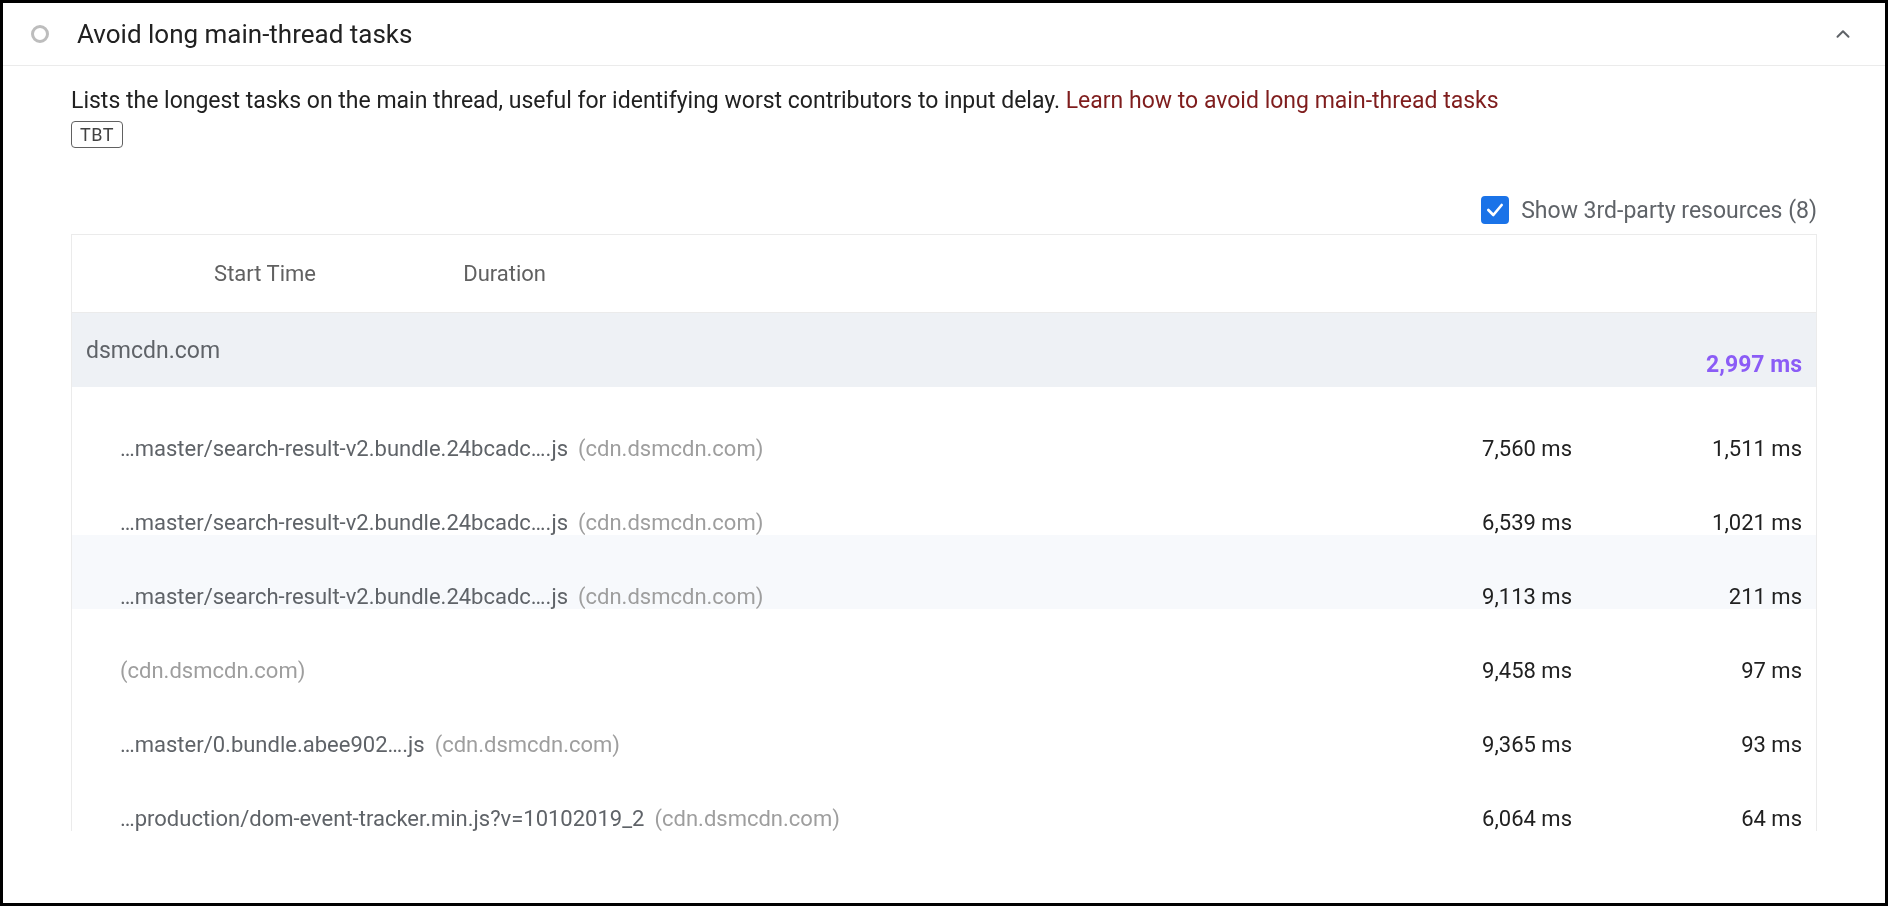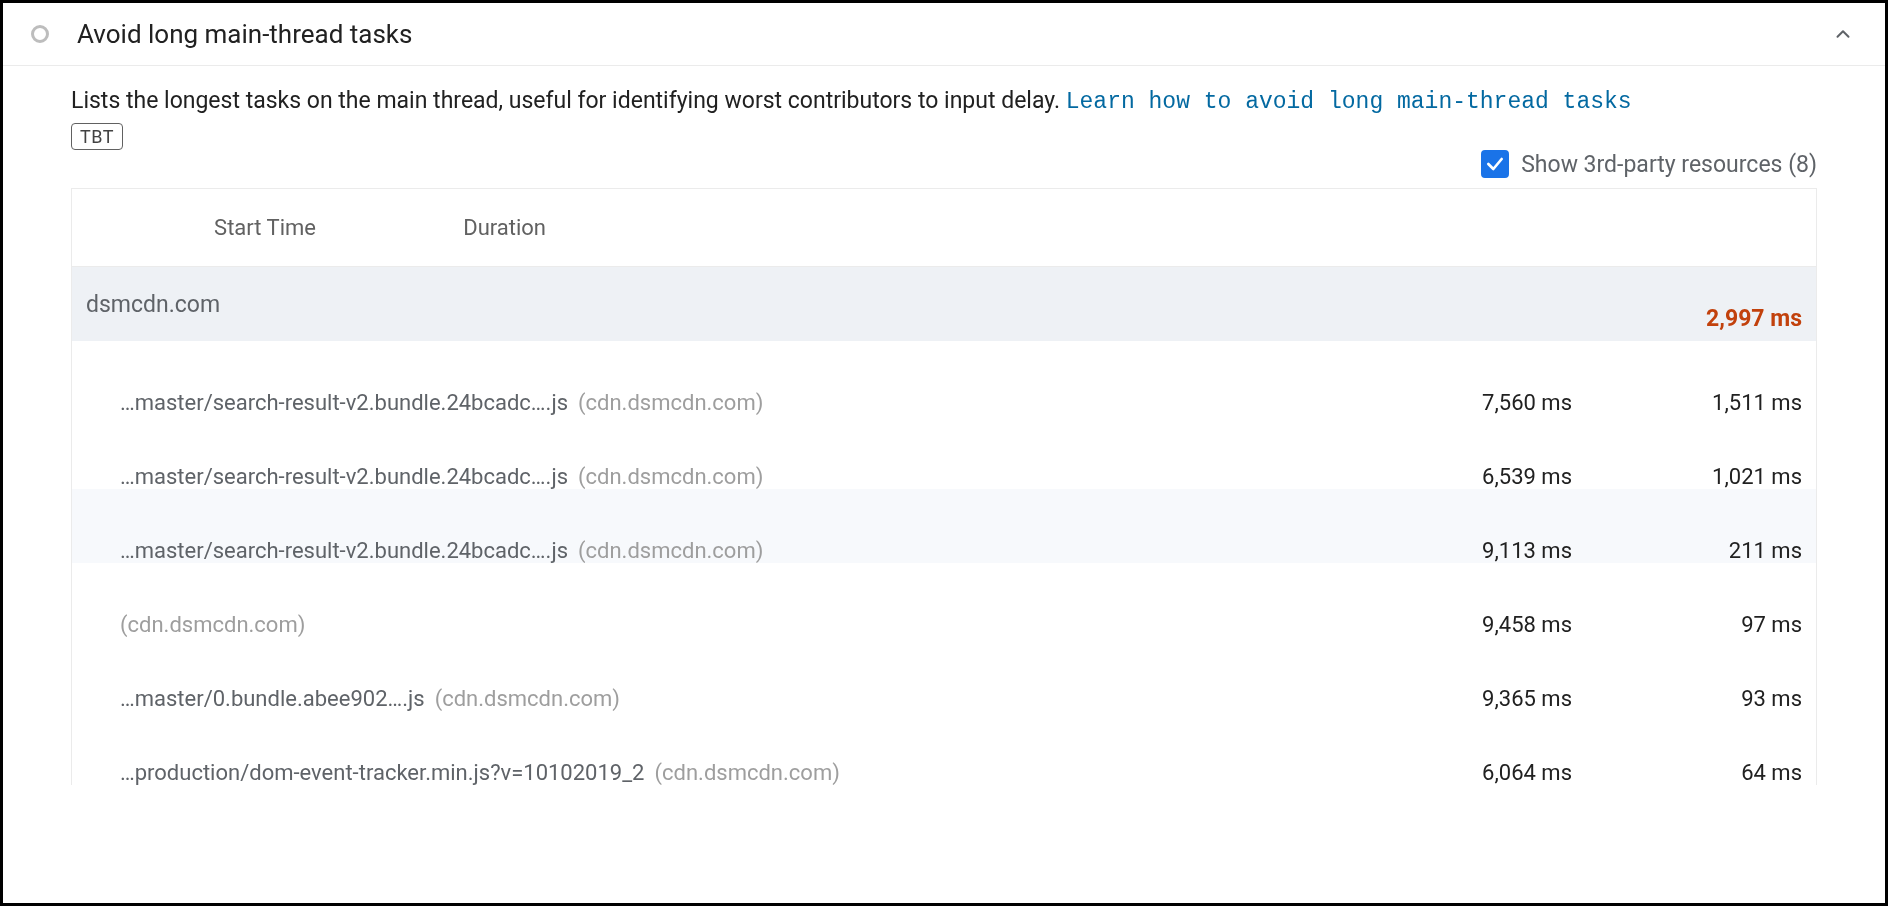--- a/index.html
+++ b/index.html
@@ -50,39 +50,39 @@
   
   .audit-body {
     padding: 18px 68px 0 68px;
   }
   .description {
     font-size: 23px;
     line-height: 1.45;
     color: #212121;
   }
   .description a {
-    color: #0369a1;
+    color: #7f1d1d;
     text-decoration: none;
-    font-family: Liberation Mono, monospace;
   }
   .metric-tag {
     display: inline-block;
     margin-top: 4px;
     font-size: 18px;
     padding: 2px 8px;
     border: 1.5px solid #616161;
     border-radius: 4px;
     color: #424242;
     letter-spacing: 0.5px;
   }
   
   .toggle-row {
     display: flex;
     justify-content: flex-end;
     align-items: center;
+    margin-top: 48px;
     margin-bottom: 10px;
     font-size: 23px;
     color: #5f6368;
   }
   .cb-wrap {
     width: 28px;
     height: 28px;
     border: 3px solid #1a73e8;
     border-radius: 4px;
     background: #1a73e8;
@@ -108,21 +108,21 @@
     min-height: 78px;
     color: #616161;
     font-size: 22px;
     border-bottom: 1px solid #ebebeb;
   }
   .row.group-row {
     background: #eef1f5;
     color: #5f6368;
     font-size: 23px;
   }
-  .row.group-row .col-dur { font-weight: 700; color: #c2410c; margin-top: 29px; }
+  .row.group-row .col-dur { font-weight: 700; color: #8b5cf6; margin-top: 29px; }
   .row.data-row {
     font-size: 22px;
     color: #212121;
     align-items: flex-end;
   }
   .row.data-row.alt { background: #f7f9fc; }
   .col-url { flex: 1 1 auto; display: flex; align-items: baseline; gap: 10px; overflow: hidden; }
   .col-start { flex: 0 0 230px; text-align: right; }
   .col-dur   { flex: 0 0 230px; text-align: right; }
   .row.data-row .col-url { padding-left: 34px; }

